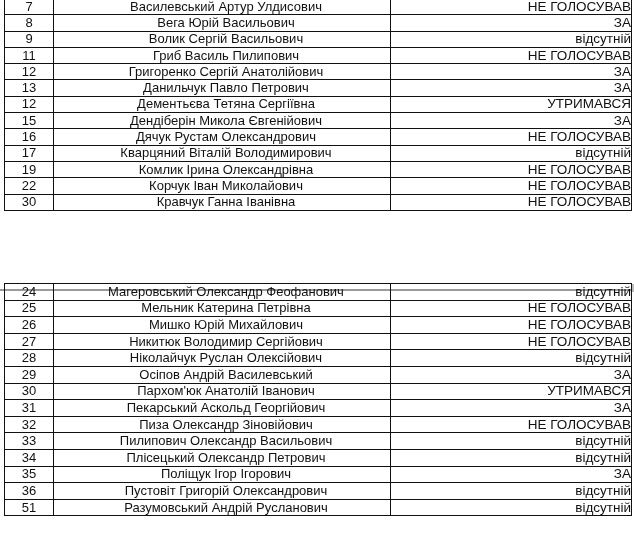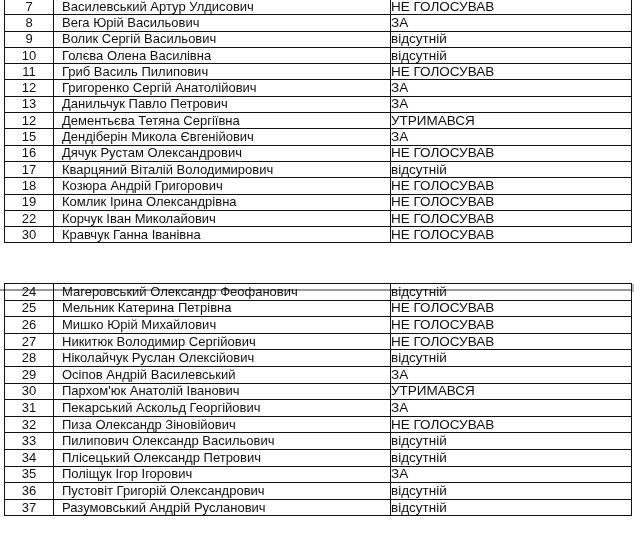--- a/index.html
+++ b/index.html
@@ -28,22 +28,22 @@
     font-size: 13px;
     line-height: 14px;
     white-space: nowrap;
     overflow: hidden;
   }
   #table-1 { top: -2px; }
   #table-1 td { height: 15.3px; }
   #table-2 { top: 283px; }
   #table-2 td { height: 15.6px; }
   td.num { width: 48px; text-align: center; }
-  td.name { width: 328px; padding-left: 8px; text-align: left; }
-  td.vote { text-align: left; font-size: 13.5px; margin-left: 32px; }
+  td.name { width: 328px; padding-left: 8px; text-align: center; }
+  td.vote { text-align: right; font-size: 13.5px; margin-left: 32px; }
   .separator {
     position: absolute;
     left: 0;
     top: 289px;
     width: 634px;
     height: 2px;
     background: #9a9a9a;
   }
   .separator-edge {
     position: absolute;
@@ -68,25 +68,20 @@
         <td class="num">8</td>
         <td class="name">Вега Юрій Васильович</td>
         <td class="vote">ЗА</td>
       </tr>
       <tr>
         <td class="num">9</td>
         <td class="name">Волик Сергій Васильович</td>
         <td class="vote">відсутній</td>
       </tr>
       <tr>
-        <td class="num">10</td>
-        <td class="name">Голєва Олена Василівна</td>
-        <td class="vote">відсутній</td>
-      </tr>
-      <tr>
         <td class="num">11</td>
         <td class="name">Гриб Василь Пилипович</td>
         <td class="vote">НЕ ГОЛОСУВАВ</td>
       </tr>
       <tr>
         <td class="num">12</td>
         <td class="name">Григоренко Сергій Анатолійович</td>
         <td class="vote">ЗА</td>
       </tr>
       <tr>
@@ -108,25 +103,20 @@
         <td class="num">16</td>
         <td class="name">Дячук Рустам Олександрович</td>
         <td class="vote">НЕ ГОЛОСУВАВ</td>
       </tr>
       <tr>
         <td class="num">17</td>
         <td class="name">Кварцяний Віталій Володимирович</td>
         <td class="vote">відсутній</td>
       </tr>
       <tr>
-        <td class="num">18</td>
-        <td class="name">Козюра Андрій Григорович</td>
-        <td class="vote">НЕ ГОЛОСУВАВ</td>
-      </tr>
-      <tr>
         <td class="num">19</td>
         <td class="name">Комлик Ірина Олександрівна</td>
         <td class="vote">НЕ ГОЛОСУВАВ</td>
       </tr>
       <tr>
         <td class="num">22</td>
         <td class="name">Корчук Іван Миколайович</td>
         <td class="vote">НЕ ГОЛОСУВАВ</td>
       </tr>
       <tr>
@@ -201,18 +191,18 @@
         <td class="num">35</td>
         <td class="name">Поліщук Ігор Ігорович</td>
         <td class="vote">ЗА</td>
       </tr>
       <tr>
         <td class="num">36</td>
         <td class="name">Пустовіт Григорій Олександрович</td>
         <td class="vote">відсутній</td>
       </tr>
       <tr>
-        <td class="num">37</td>
+        <td class="num">51</td>
         <td class="name">Разумовський Андрій Русланович</td>
         <td class="vote">відсутній</td>
       </tr>
     </tbody>
 </table>
 
 </body></html>

